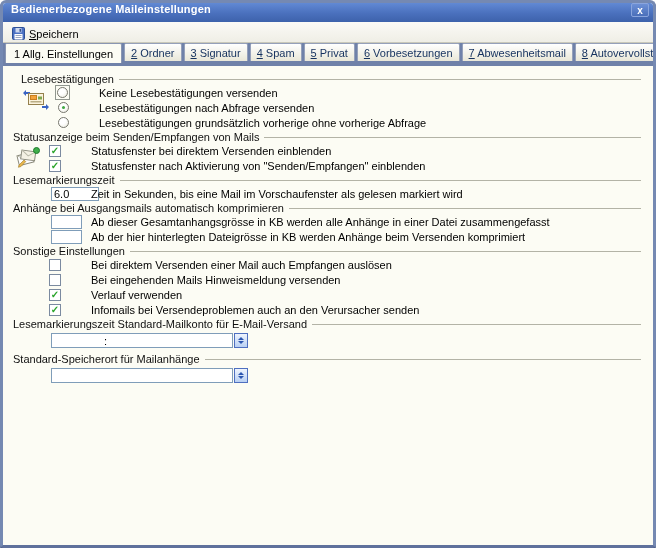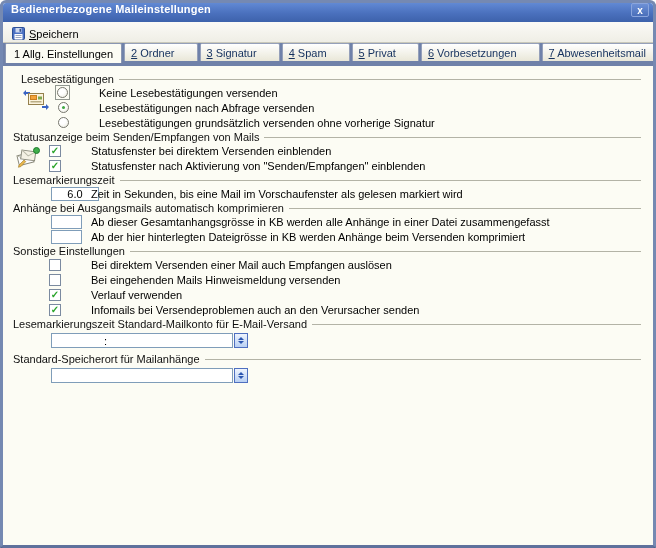--- a/index.html
+++ b/index.html
@@ -53,21 +53,21 @@
   .tabband {
     height:23px; flex:0 0 23px;
     background:#6f81a9;
     display:flex; align-items:flex-start;
     padding-left:2px;
   }
   .tab {
     background:linear-gradient(180deg,#ffffff,#e9e7d8);
     border:1px solid #95a0ba; border-bottom:none;
     border-radius:2px 2px 0 0;
-    padding:3px 22px 2px 6px;
+    padding:3px 6px 2px 6px;
     margin-right:2px;
     color:#15315e;
     white-space:nowrap;
   }
   .tab.active {
     background:#fcfcf4;
     color:#000;
     padding:4px 8px 3px 8px;
     border-color:#8a96b2;
     position:relative; z-index:2;
@@ -119,21 +119,21 @@
     border:1px solid #7b8aa0; background:#fff;
     display:flex; align-items:center; justify-content:center;
     font-size:10px; font-weight:bold; color:#28a428; line-height:1;
   }
 
   
   .field {
     height:14px; border:1px solid #7f9db9; background:#fff;
     font-family:inherit; font-size:11px; padding:0 2px;
   }
-  .field.time { width:48px; margin-left:4px; text-align:center; }
+  .field.time { width:48px; margin-left:4px; text-align:left; }
   .field.kb { width:31px; margin-left:4px; }
 
   
   .combo-row { display:flex; align-items:center; height:17px; margin:2px 0 3px 38px; }
   .combo-input {
     width:182px; height:15px; border:1px solid #7f9db9; background:#fff;
     font-family:inherit; font-size:11px; padding:0 2px;
   }
   .combo-input.account { padding-left:52px; }
   .combo-btn {
@@ -209,21 +209,21 @@
       <div class="row">
         <span class="ctrl">
             <span class="radio selected"></span>
           </span>
         <span class="opt-label">Lesebestätigungen nach Abfrage versenden</span>
       </div>
       <div class="row">
         <span class="ctrl">
             <span class="radio"></span>
           </span>
-        <span class="opt-label">Lesebestätigungen grundsätzlich versenden ohne vorherige Signatur</span>
+        <span class="opt-label">Lesebestätigungen grundsätzlich vorherige ohne vorherige Abfrage</span>
       </div>
     </div>
 
     <div class="group">
       <div class="group-header">
         <span class="group-title">Statusanzeige beim Senden/Empfangen von Mails</span>
         <span class="group-rule"></span>
       </div>
       <svg class="group-icon" width="26" height="22" viewBox="0 0 26 22">
         <g transform="rotate(-14 10 12)">

